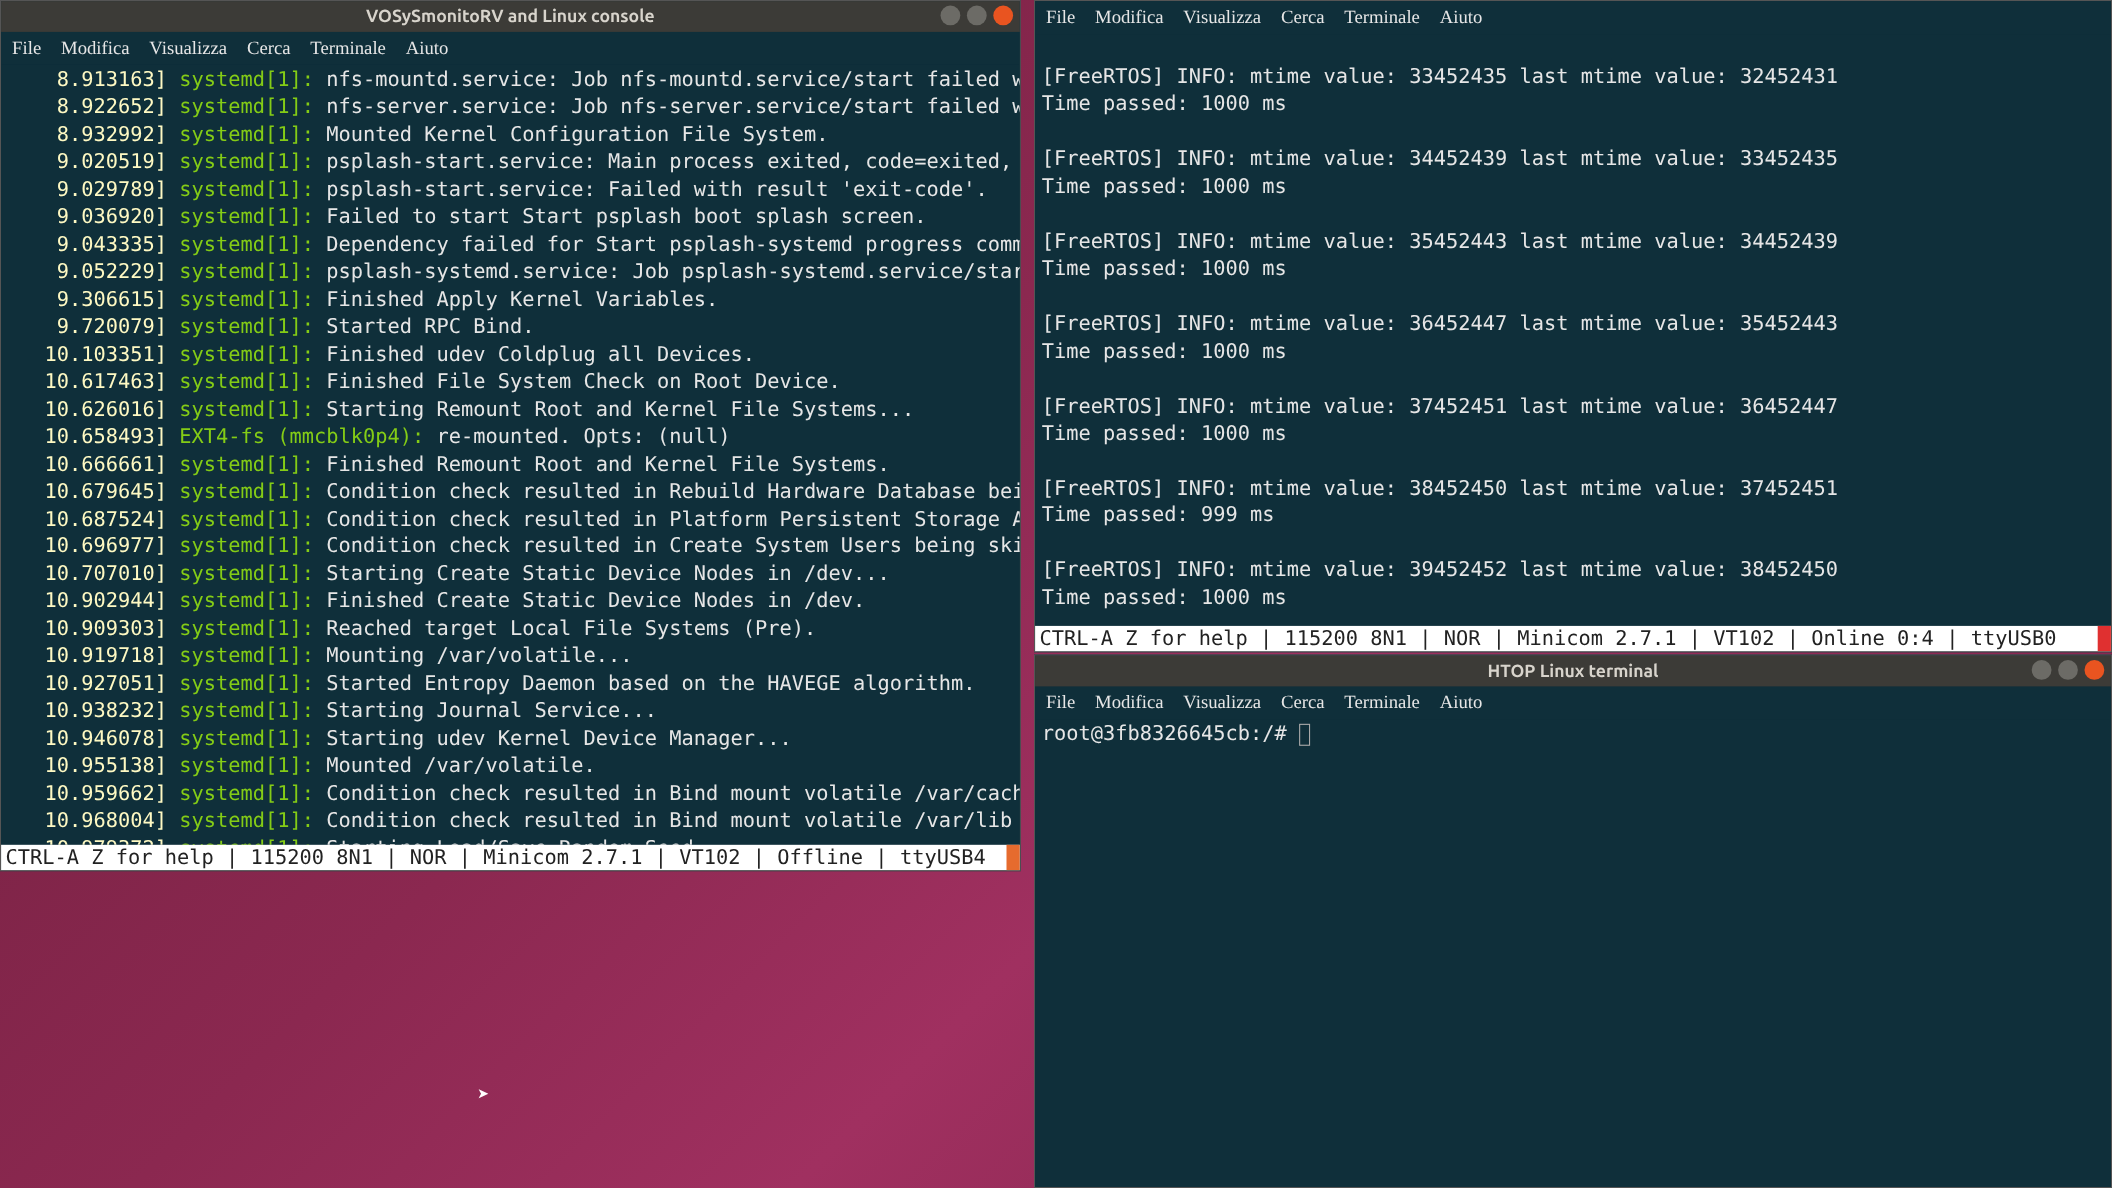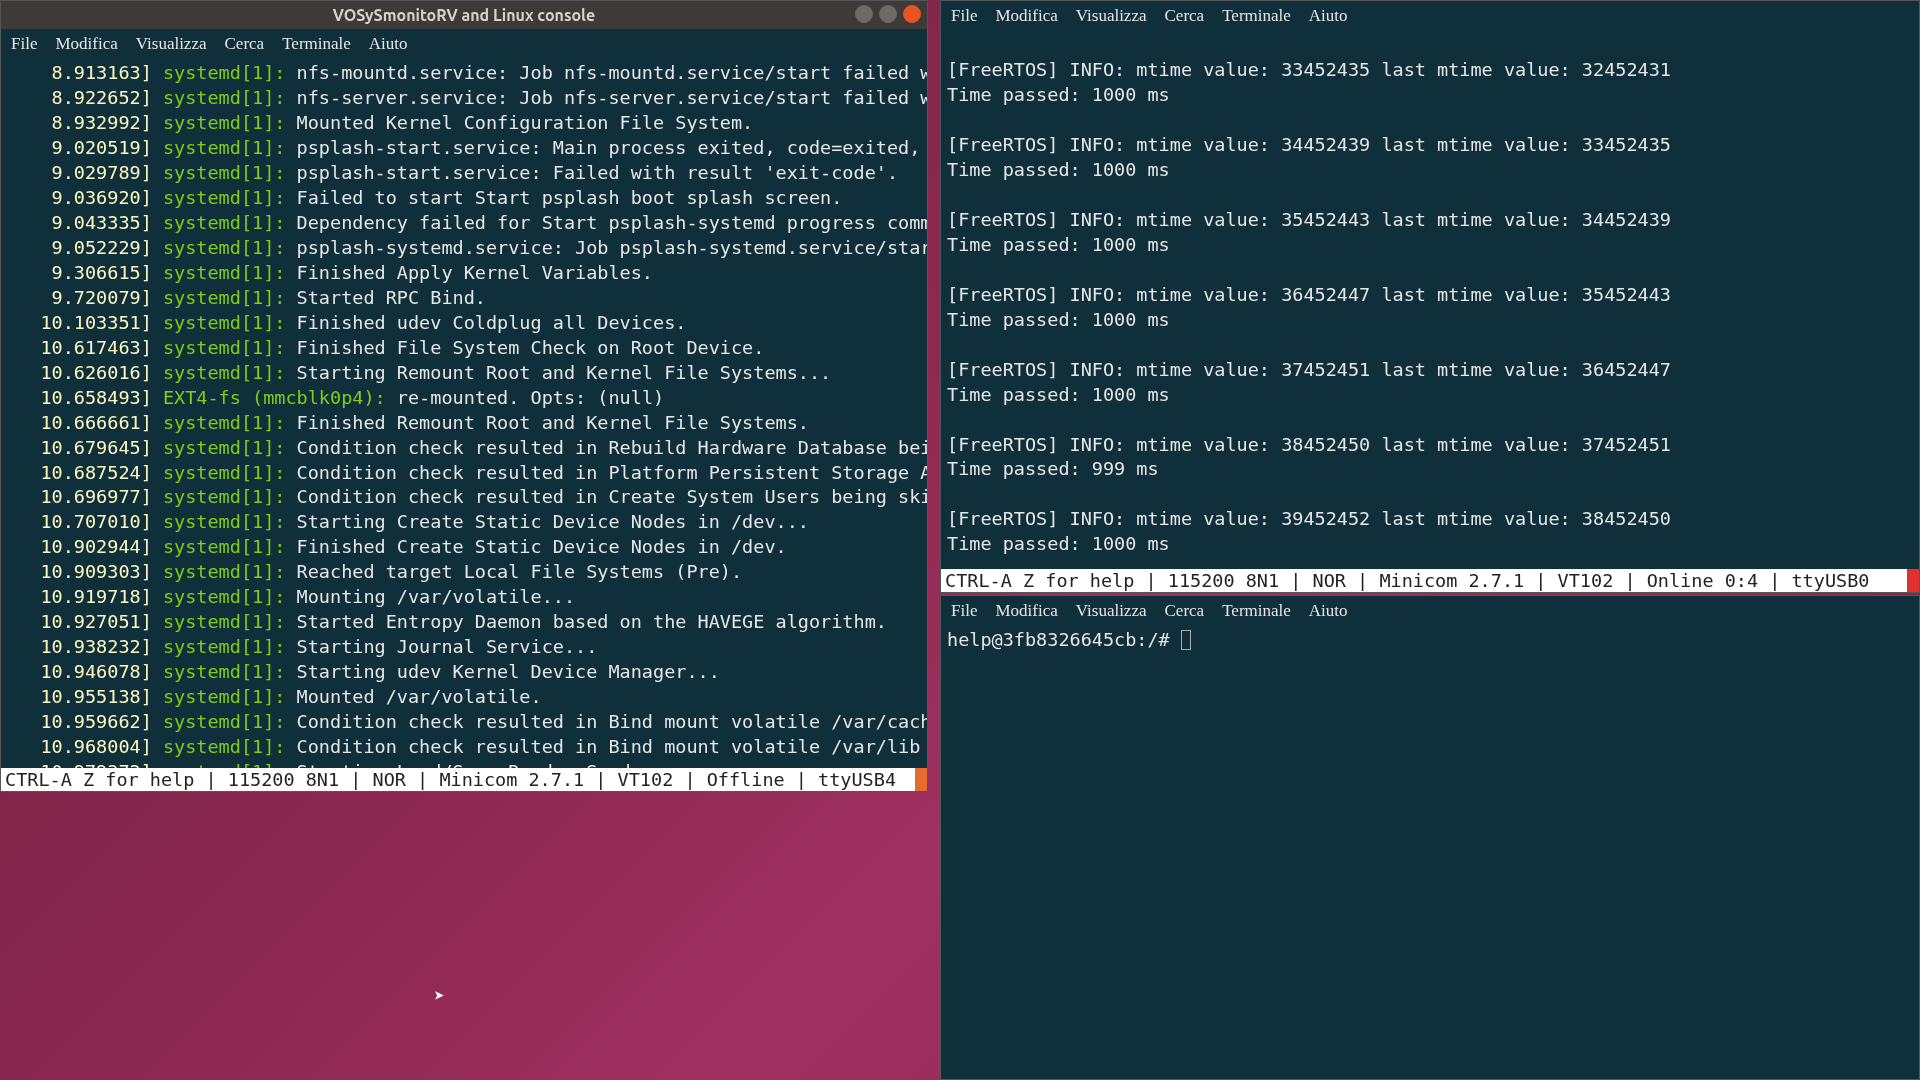--- a/index.html
+++ b/index.html
@@ -137,24 +137,32 @@
       <span class="menu-item">Cerca</span>
       <span class="menu-item">Terminale</span>
       <span class="menu-item">Aiuto</span>
     </div>
   <div class="term-body" id="term-rt">
 <div>[FreeRTOS] INFO: mtime value: 33452435 last mtime value: 32452431</div><div>Time passed: 1000 ms</div><div>&nbsp;</div><div>[FreeRTOS] INFO: mtime value: 34452439 last mtime value: 33452435</div><div>Time passed: 1000 ms</div><div>&nbsp;</div><div>[FreeRTOS] INFO: mtime value: 35452443 last mtime value: 34452439</div><div>Time passed: 1000 ms</div><div>&nbsp;</div><div>[FreeRTOS] INFO: mtime value: 36452447 last mtime value: 35452443</div><div>Time passed: 1000 ms</div><div>&nbsp;</div><div>[FreeRTOS] INFO: mtime value: 37452451 last mtime value: 36452447</div><div>Time passed: 1000 ms</div><div>&nbsp;</div><div>[FreeRTOS] INFO: mtime value: 38452450 last mtime value: 37452451</div><div>Time passed: 999 ms</div><div>&nbsp;</div><div>[FreeRTOS] INFO: mtime value: 39452452 last mtime value: 38452450</div><div>Time passed: 1000 ms</div></div>
   <div class="statusbar red">CTRL-A Z for help | 115200 8N1 | NOR | Minicom 2.7.1 | VT102 | Online 0:4 | ttyUSB0</div>
 </div>
 
 <div class="window" id="win-rb">
+  <div class="titlebar">
+    <span>HTOP Linux terminal</span>
+    <div class="win-controls">
+      <span class="ctl min"></span>
+      <span class="ctl max"></span>
+      <span class="ctl close"></span>
+    </div>
+  </div>
   <div class="menubar" id="menu-rb">
       <span class="menu-item">File</span>
       <span class="menu-item">Modifica</span>
       <span class="menu-item">Visualizza</span>
       <span class="menu-item">Cerca</span>
       <span class="menu-item">Terminale</span>
       <span class="menu-item">Aiuto</span>
     </div>
-  <div class="term-body" id="term-rb"><span>help@3fb8326645cb:/# </span><span class="cursor"></span></div>
+  <div class="term-body" id="term-rb"><span>root@3fb8326645cb:/# </span><span class="cursor"></span></div>
 </div>
 
 <div class="desktop-cursor">➤</div>
 
 </body></html>

